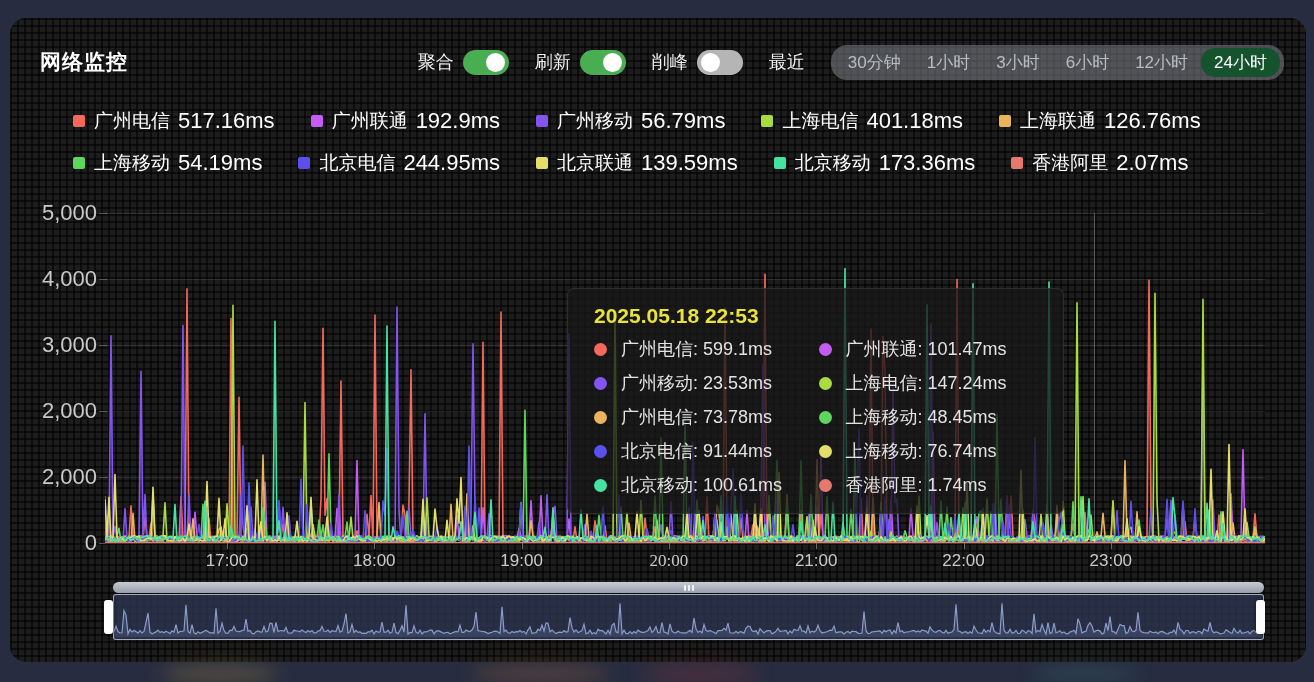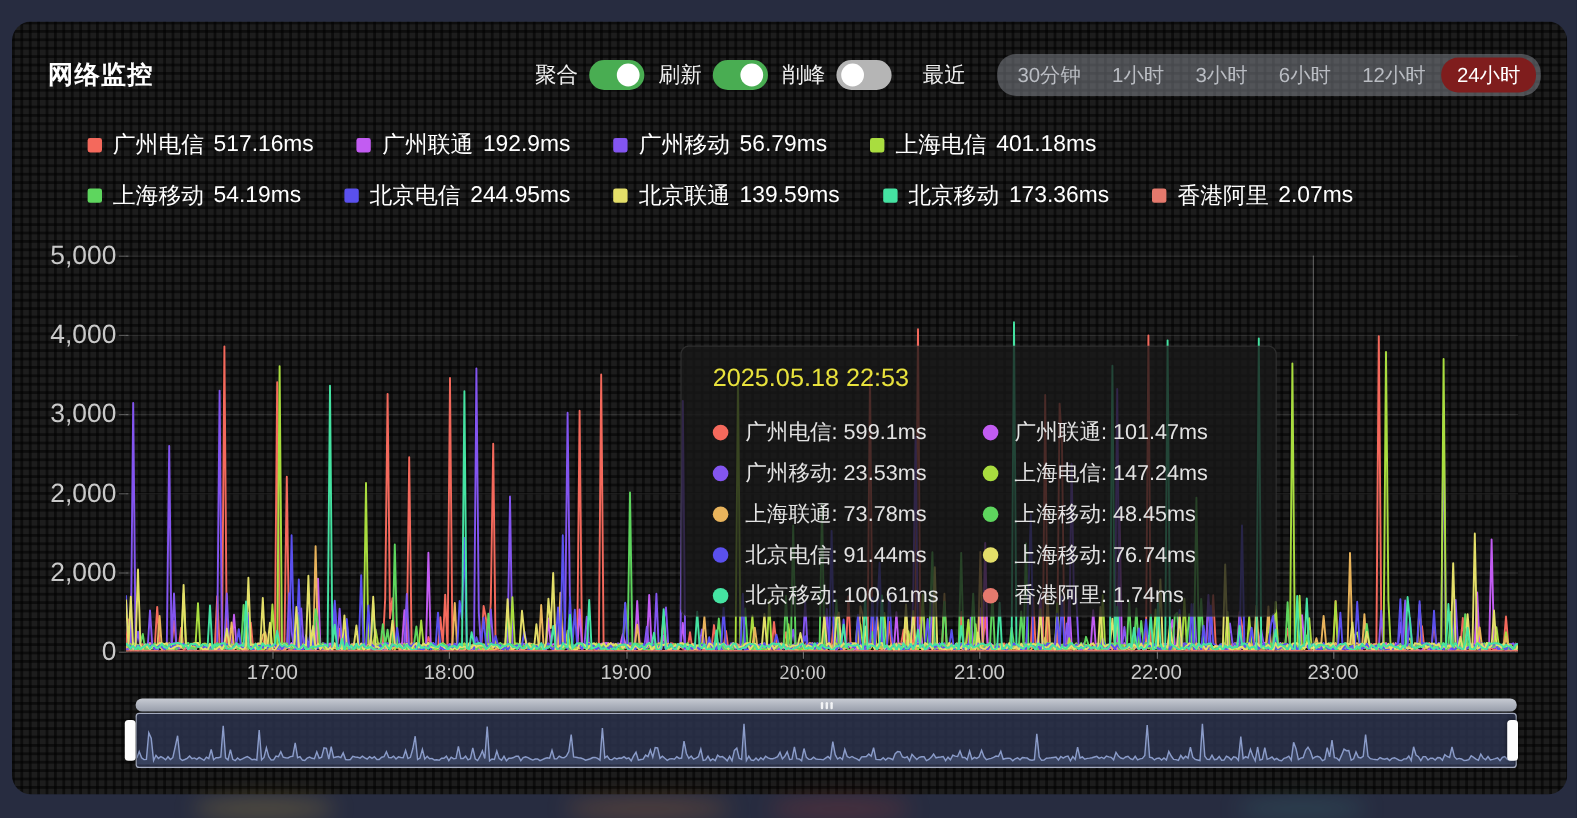--- a/index.html
+++ b/index.html
@@ -17,41 +17,41 @@
   .hdr-spacer{flex:1;}
   .ctls{display:flex;align-items:center;gap:26px;}
   .ctl{display:flex;align-items:center;gap:9px;}
   .ctl-label{font-size:18px;color:#f0f0f0;}
   .switch{position:relative;width:46px;height:25px;border-radius:13px;background:#b5b5b5;cursor:pointer;display:inline-block;}
   .switch.on{background:#49ad52;}
   .knob{position:absolute;top:3px;width:19px;height:19px;border-radius:50%;background:#fff;left:4px;transition:left .1s;}
   .switch.on .knob{left:23px;}
   .ranges{display:flex;align-items:center;background:rgba(125,129,136,.55);border-radius:16px;padding:3px 4px;}
   .range-opt{font-size:17px;color:#b9bcc2;padding:3px 13px;border-radius:14px;cursor:pointer;white-space:nowrap;}
-  .range-opt.active{background:#7f1d1d;color:#fff;}
+  .range-opt.active{background:#14532d;color:#fff;}
   
   .legend{position:absolute;left:40px;top:108px;width:1240px;padding-left:33px;}
   .lg-row{display:flex;align-items:center;gap:36px;margin-bottom:16px;}
   .lg-item{display:flex;align-items:center;cursor:pointer;}
   .lg-marker{width:12px;height:12px;border-radius:2px;margin-right:9px;flex:none;}
   .lg-name{font-size:19px;color:#fff;margin-right:8px;white-space:nowrap;}
-  .lg-val{font-size:19px;color:#fff;white-space:nowrap;}
+  .lg-val{font-size:22px;color:#fff;white-space:nowrap;}
   
   .ylab{position:absolute;width:80px;text-align:right;font-size:22px;color:#c9c9c9;transform:translateY(-50%);}
   .ytick{position:absolute;width:8px;height:1px;background:#555;}
   .gridline{position:absolute;left:105px;width:1160px;height:1px;background:rgba(255,255,255,.10);}
   .baseline{position:absolute;left:105px;width:1160px;height:1px;background:#3a3a3a;}
   .xlab{position:absolute;font-size:17px;color:#c9c9c9;transform:translateX(-50%);white-space:nowrap;}
   .xtick{position:absolute;width:1px;height:6px;background:#6a6a6a;}
   .pointer-line{position:absolute;width:1px;background:rgba(255,255,255,.28);}
   #chart-svg{position:absolute;left:105px;top:213px;}
   
   .tooltip{position:absolute;left:567px;top:288px;width:497px;height:226px;border-radius:7px;
     background:rgba(24,24,24,.78);border:1px solid rgba(90,90,90,.35);padding:15px 22px 12px 26px;z-index:5;}
-  .tt-title{font-size:21px;font-weight:400;color:#e8e23c;margin-bottom:15px;}
+  .tt-title{font-size:21px;font-weight:700;color:#e8e23c;margin-bottom:4px;}
   .tt-grid{display:grid;grid-template-columns:1fr 1fr;grid-auto-rows:34px;column-gap:2px;align-items:center;}
   .tt-item{display:flex;align-items:center;}
   .tt-dot{width:13px;height:13px;border-radius:50%;margin-right:14px;flex:none;}
   .tt-text{font-size:18px;color:#e3e3e3;white-space:nowrap;}
   
   .dz-scrollbar{position:absolute;left:113px;top:582px;width:1151px;height:11px;border-radius:6px;
     background:linear-gradient(#c7cbd3,#979daa);display:flex;align-items:center;justify-content:center;gap:2px;cursor:pointer;}
   .dz-grip{width:2px;height:6px;background:#f2f3f5;border-radius:1px;}
   .dz-area{position:absolute;left:113px;top:594px;width:1151px;height:46px;background:rgba(43,51,76,.85);
     border:1px solid rgba(205,214,232,.75);border-radius:3px;}
@@ -63,21 +63,21 @@
 </head>
 <body>
 
 <div class="stage">
   <div class="panel"></div>
 
   <div class="hdr">
     <div class="title">网络监控</div>
     <div class="hdr-spacer"></div>
     <div class="ctls">
-      <div id="toggles" style="display: flex; align-items: flex-end; gap: 12px;">
+      <div id="toggles" style="display: flex; align-items: flex-end; gap: 26px;">
           <div class="ctl">
             <span class="ctl-label">聚合</span>
             <span class="switch on">
               <span class="knob"></span>
             </span>
           </div>
           <div class="ctl">
             <span class="ctl-label">刷新</span>
             <span class="switch on">
               <span class="knob"></span>
@@ -118,20 +118,25 @@
         </div>
         <div class="lg-item">
           <span class="lg-marker" style="background: rgb(131, 85, 240);"></span>
           <span class="lg-name">广州移动</span>
           <span class="lg-val">56.79ms</span>
         </div>
         <div class="lg-item">
           <span class="lg-marker" style="background: rgb(169, 221, 63);"></span>
           <span class="lg-name">上海电信</span>
           <span class="lg-val">401.18ms</span>
+        </div>
+        <div class="lg-item">
+          <span class="lg-marker" style="background: rgb(233, 180, 92);"></span>
+          <span class="lg-name">上海联通</span>
+          <span class="lg-val">126.76ms</span>
         </div>
       </div>
       <div class="lg-row">
         <div class="lg-item">
           <span class="lg-marker" style="background: rgb(94, 214, 94);"></span>
           <span class="lg-name">上海移动</span>
           <span class="lg-val">54.19ms</span>
         </div>
         <div class="lg-item">
           <span class="lg-marker" style="background: rgb(90, 80, 238);"></span>
@@ -220,21 +225,21 @@
         <div class="tt-item">
           <span class="tt-dot" style="background: rgb(131, 85, 240);"></span>
           <span class="tt-text">广州移动: 23.53ms</span>
         </div>
         <div class="tt-item">
           <span class="tt-dot" style="background: rgb(169, 221, 63);"></span>
           <span class="tt-text">上海电信: 147.24ms</span>
         </div>
         <div class="tt-item">
           <span class="tt-dot" style="background: rgb(233, 180, 92);"></span>
-          <span class="tt-text">上海联通: 73.78ms</span>
+          <span class="tt-text">广州电信: 73.78ms</span>
         </div>
         <div class="tt-item">
           <span class="tt-dot" style="background: rgb(94, 214, 94);"></span>
           <span class="tt-text">上海移动: 48.45ms</span>
         </div>
         <div class="tt-item">
           <span class="tt-dot" style="background: rgb(90, 80, 238);"></span>
           <span class="tt-text">北京电信: 91.44ms</span>
         </div>
         <div class="tt-item">

